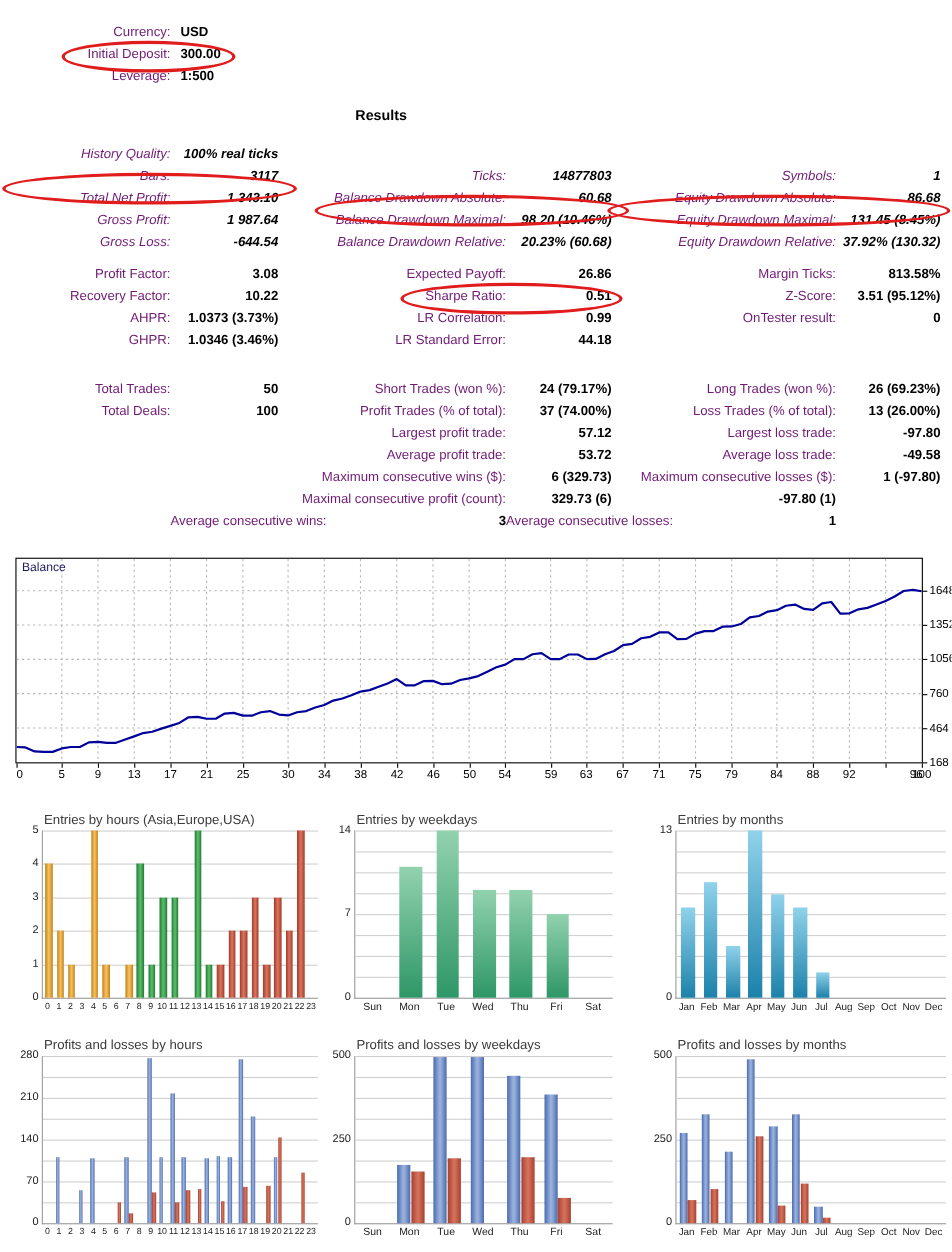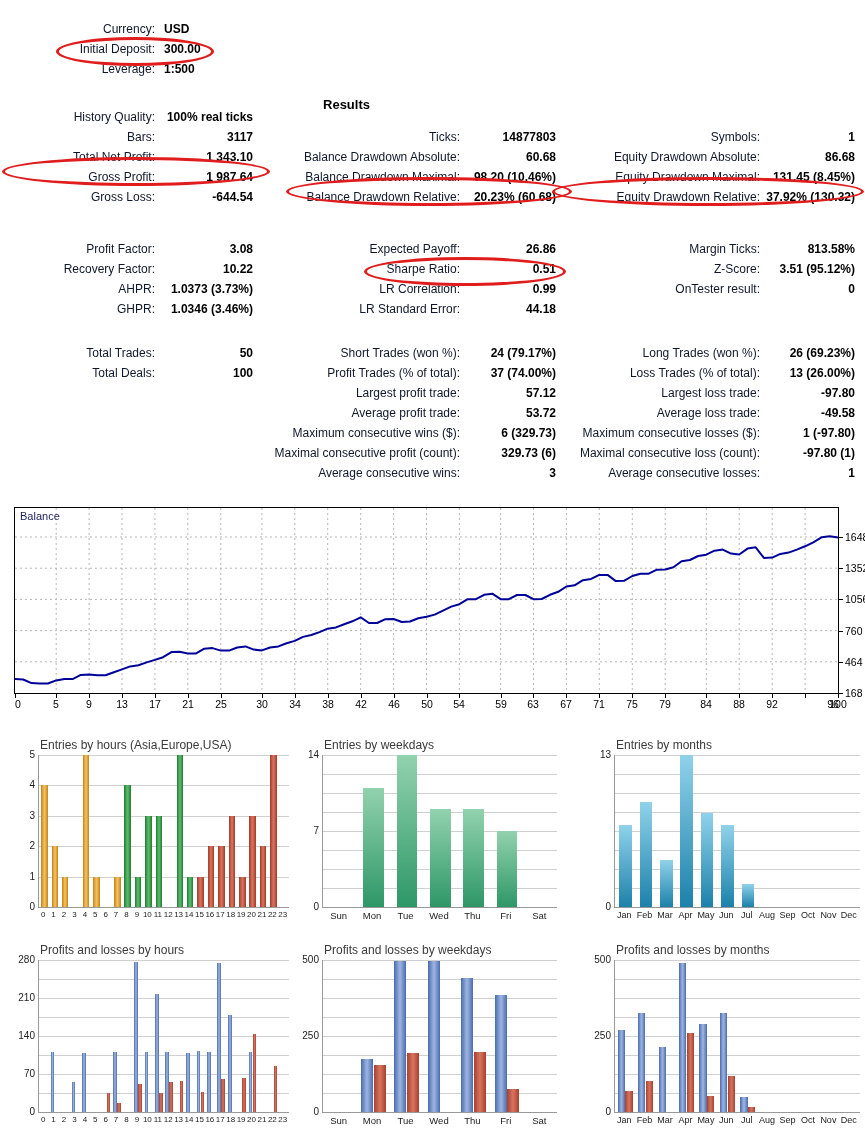--- a/index.html
+++ b/index.html
@@ -1,18 +1,18 @@
 <!DOCTYPE html>
 <html><head>
 <meta charset="utf-8">
 <style>
   html,body{margin:0;padding:0;}
   body{width:865px;height:1138px;position:relative;background:#fff;color:#000;
        font-family:"Liberation Sans",sans-serif;overflow:hidden;}
-  .lab{font-size:12px;color:#0f172a;text-align:right;white-space:nowrap;}
+  .lab{font-size:12px;color:#701a75;text-align:right;white-space:nowrap;}
   .val{font-size:12px;font-weight:bold;color:#000;white-space:nowrap;}
 
   
   #acct{position:absolute;top:19px;left:0;display:grid;grid-template-columns:155px 160px;line-height:20px;}
   #acct .val{padding-left:9px;text-align:left;}
 
   
   .stats{position:absolute;left:0;display:grid;
          grid-template-columns:155px 98px 207px 96px 204px 95px;line-height:20px;}
   .stats .val{text-align:right;}
@@ -47,21 +47,21 @@
   <div class="lab">Currency:</div>
   <div class="val">USD</div>
   <div class="lab">Initial Deposit:</div>
   <div class="val">300.00</div>
   <div class="lab">Leverage:</div>
   <div class="val">1:500</div>
 </div>
 
 <h2 id="results-title">Results</h2>
 
-<div id="blockA" class="stats" style="top: 107px;">
+<div id="blockA" class="stats" style="top: 130px; font-style: italic;">
     <div class="lab">History Quality:</div>
     <div class="val">100% real ticks</div>
     <div class="lab"></div>
     <div class="val"></div>
     <div class="lab"></div>
     <div class="val"></div>
     <div class="lab">Bars:</div>
     <div class="val">3117</div>
     <div class="lab">Ticks:</div>
     <div class="val">14877803</div>
@@ -140,21 +140,20 @@
     <div class="lab"></div>
     <div class="val"></div>
     <div class="lab">Maximum consecutive wins ($):</div>
     <div class="val">6 (329.73)</div>
     <div class="lab">Maximum consecutive losses ($):</div>
     <div class="val">1 (-97.80)</div>
     <div class="lab"></div>
     <div class="val"></div>
     <div class="lab">Maximal consecutive profit (count):</div>
     <div class="val">329.73 (6)</div>
-    <div class="lab">Maximal consecutive loss (count):</div>
     <div class="val">-97.80 (1)</div>
     <div class="lab"></div>
     <div class="val"></div>
     <div class="lab">Average consecutive wins:</div>
     <div class="val">3</div>
     <div class="lab">Average consecutive losses:</div>
     <div class="val">1</div>
   </div>
 
 <div class="ellipse" style="left:56px;top:37px;width:152px;height:23px;"></div>

